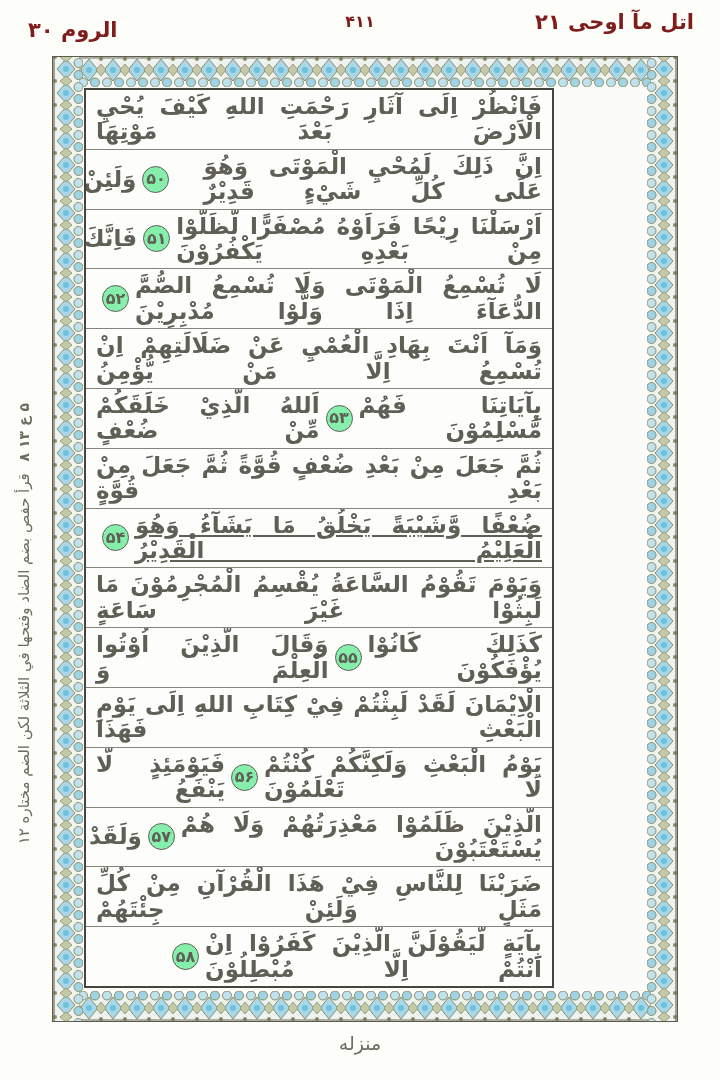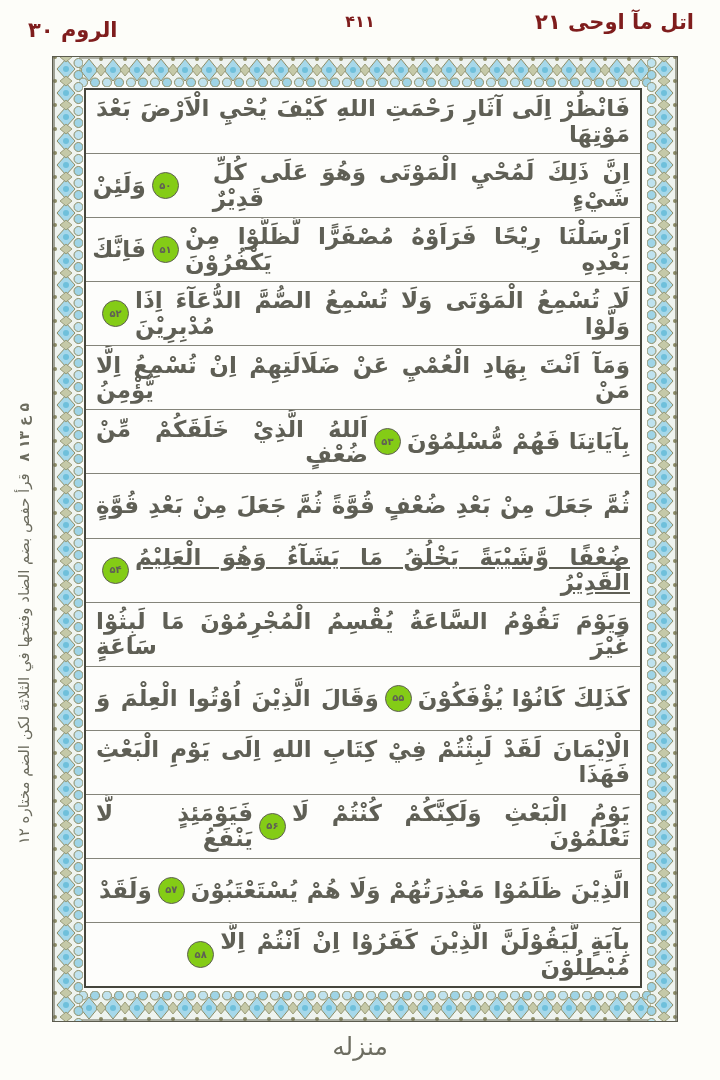--- a/index.html
+++ b/index.html
@@ -16,52 +16,52 @@
   .frame{position:absolute;left:52px;top:56px;width:626px;height:966px;
          border:1.5px solid #5b5b4e;box-sizing:border-box;background:#fbfcf9;}
   .band{position:absolute;}
   .band-top{left:0;top:0;right:0;height:30px;}
   .band-bottom{left:0;bottom:0;right:0;height:30px;}
   .band-left{left:0;top:0;bottom:0;width:30px;}
   .band-right{right:0;top:0;bottom:0;width:30px;}
   .band svg{display:block;width:100%;height:100%;}
   
   .text-frame{
-    position:absolute;left:84px;top:88px;width:558px;height:900px;
+    position:absolute;left:84px;top:88px;width:470px;height:900px;
     border:2px solid #45453c;box-sizing:border-box;background:#fdfdfb;
     display:flex;flex-direction:column;
   }
   .quran-line{
     flex:1;display:flex;direction:rtl;align-items:center;
     padding:0 10px;color:var(--ink,#5f5f55);font-size:23px;font-weight:700;
     overflow:hidden;min-height:0;
   }
   .quran-line:not(:last-child){border-bottom:1.6px solid #84847a;}
   .seg{
     display:block;min-width:0;
     text-align:justify;text-align-last:justify;
     line-height:1.1;
   }
   .medallion{
     flex:0 0 auto;width:25px;height:25px;border:1.7px solid var(--ink,#5f5f55);
     border-radius:50%;display:flex;align-items:center;justify-content:center;
-    font-size:10px;line-height:1;margin:8px 6px;background:#84cc16;
+    font-size:16px;line-height:1;margin:8px 6px;background:#86efac;
   }
   .spacer{display:block;}
   
   .vnote{
     position:absolute;left:-184px;top:595px;width:416px;height:32px;
     transform:rotate(-90deg);
     display:flex;direction:rtl;align-items:center;justify-content:flex-start;
     gap:12px;color:#6c6c5f;font-size:15px;font-weight:400;white-space:nowrap;
   }
   .vnote .marker{font-size:14px;font-weight:700;letter-spacing:2px;}
   
   .footer{position:absolute;left:0;right:0;top:1032px;text-align:center;
-          color:#6d6d61;font-size:25px;font-weight:400;}
+          color:#6d6d61;font-size:19px;font-weight:400;}
 </style>
 </head>
 <body>
 
 <div class="sheet" style="--ink: #5f5f55;">
 
   <div class="hdr hdr-right">اتل مآ اوحی ۲۱</div>
   <div class="hdr hdr-center">۴۱۱</div>
   <div class="hdr hdr-left">الروم ۳۰</div>
 
@@ -192,20 +192,23 @@
         <span class="seg" style="flex-grow: 56; flex-basis: 0px;">يَوْمُ الْبَعْثِ وَلَكِنَّكُمْ كُنْتُمْ لَا تَعْلَمُوْنَ</span>
         <span class="medallion">۵۶</span>
         <span class="seg" style="flex-grow: 26; flex-basis: 0px;">فَيَوْمَئِذٍ لَّا يَنْفَعُ</span>
       </div>
       <div class="quran-line">
         <span class="seg" style="flex-grow: 63; flex-basis: 0px;">الَّذِيْنَ ظَلَمُوْا مَعْذِرَتُهُمْ وَلَا هُمْ يُسْتَعْتَبُوْنَ</span>
         <span class="medallion">۵۷</span>
         <span class="seg" style="flex-grow: 8; flex-basis: 0px;">وَلَقَدْ</span>
       </div>
       <div class="quran-line">
+        <span class="seg" style="flex-grow: 79; flex-basis: 0px;">ضَرَبْنَا لِلنَّاسِ فِيْ هَذَا الْقُرْآنِ مِنْ كُلِّ مَثَلٍ وَلَئِنْ جِئْتَهُمْ</span>
+      </div>
+      <div class="quran-line">
         <span class="seg" style="flex-grow: 77; flex-basis: 0px;">بِآيَةٍ لَّيَقُوْلَنَّ الَّذِيْنَ كَفَرُوْا اِنْ اَنْتُمْ اِلَّا مُبْطِلُوْنَ</span>
         <span class="medallion">۵۸</span>
         <span class="spacer" style="flex-grow: 16;"></span>
       </div>
     </div>
 
   <div class="vnote">
     <span class="marker">۵ ع ۱۳ ۸</span>
     <span>قرأ حفص بضم الضاد وفتحها في الثلاثة لكن الضم مختاره ۱۲</span>
   </div>

